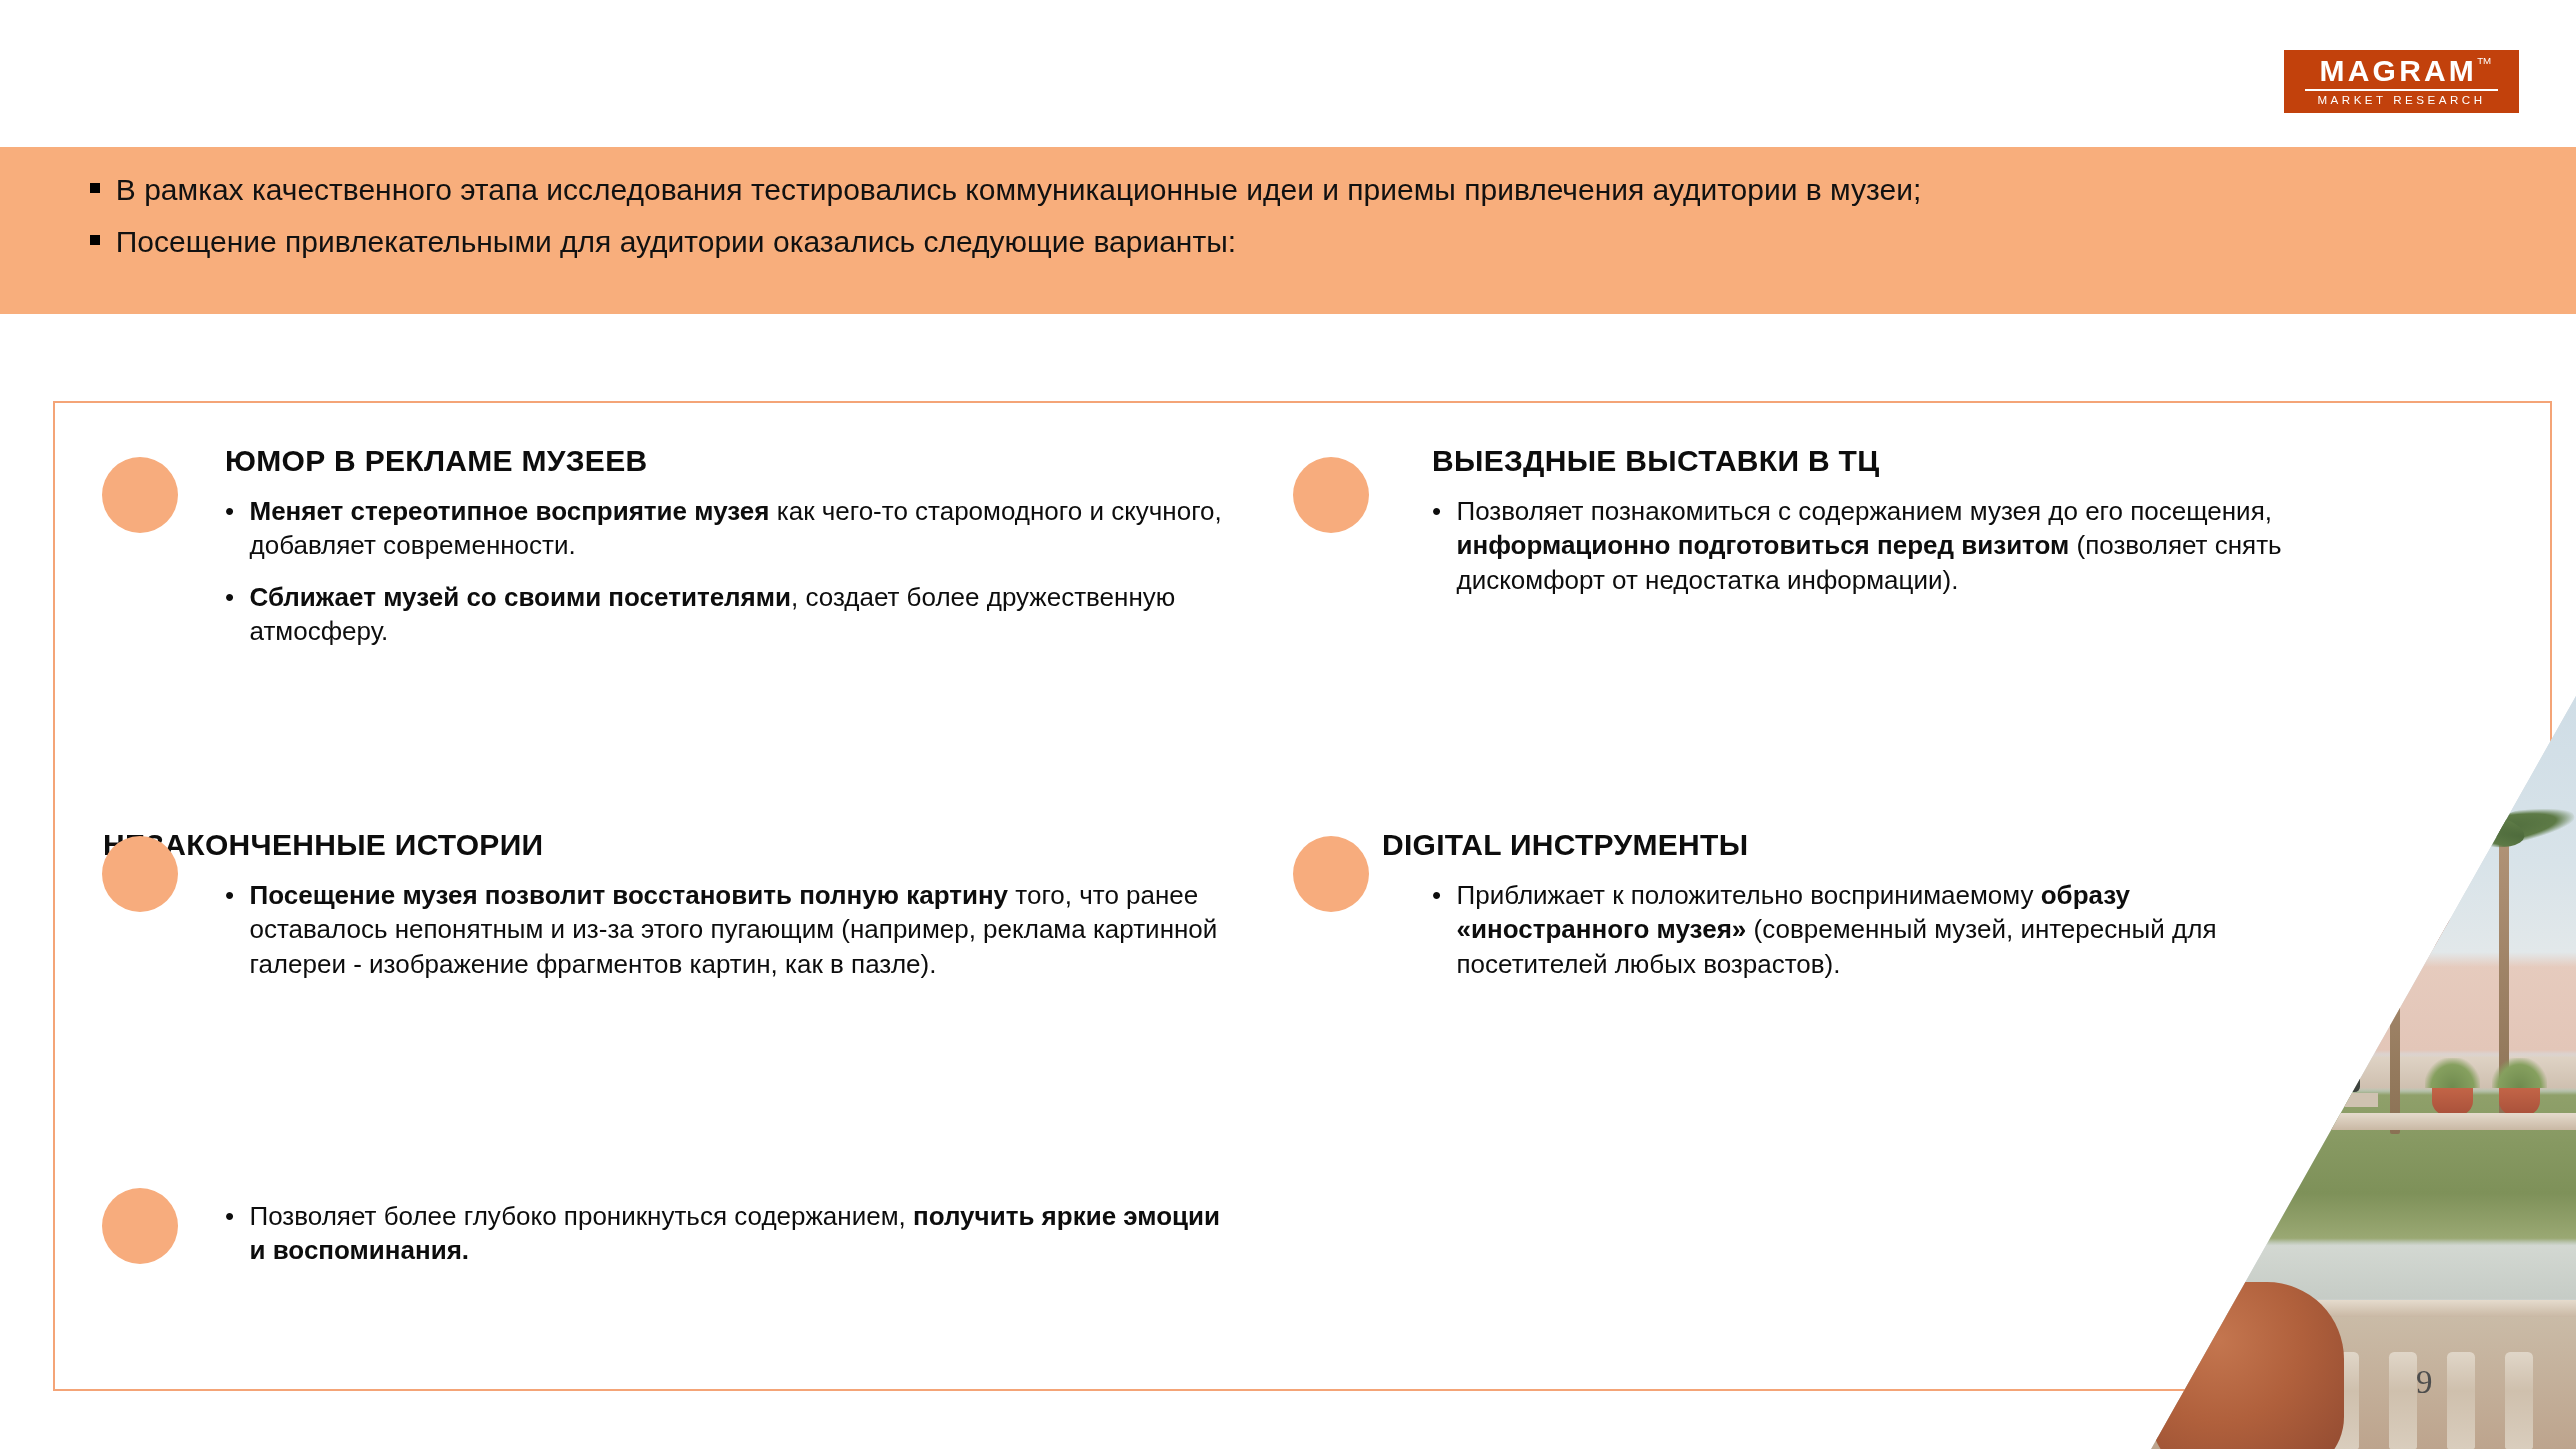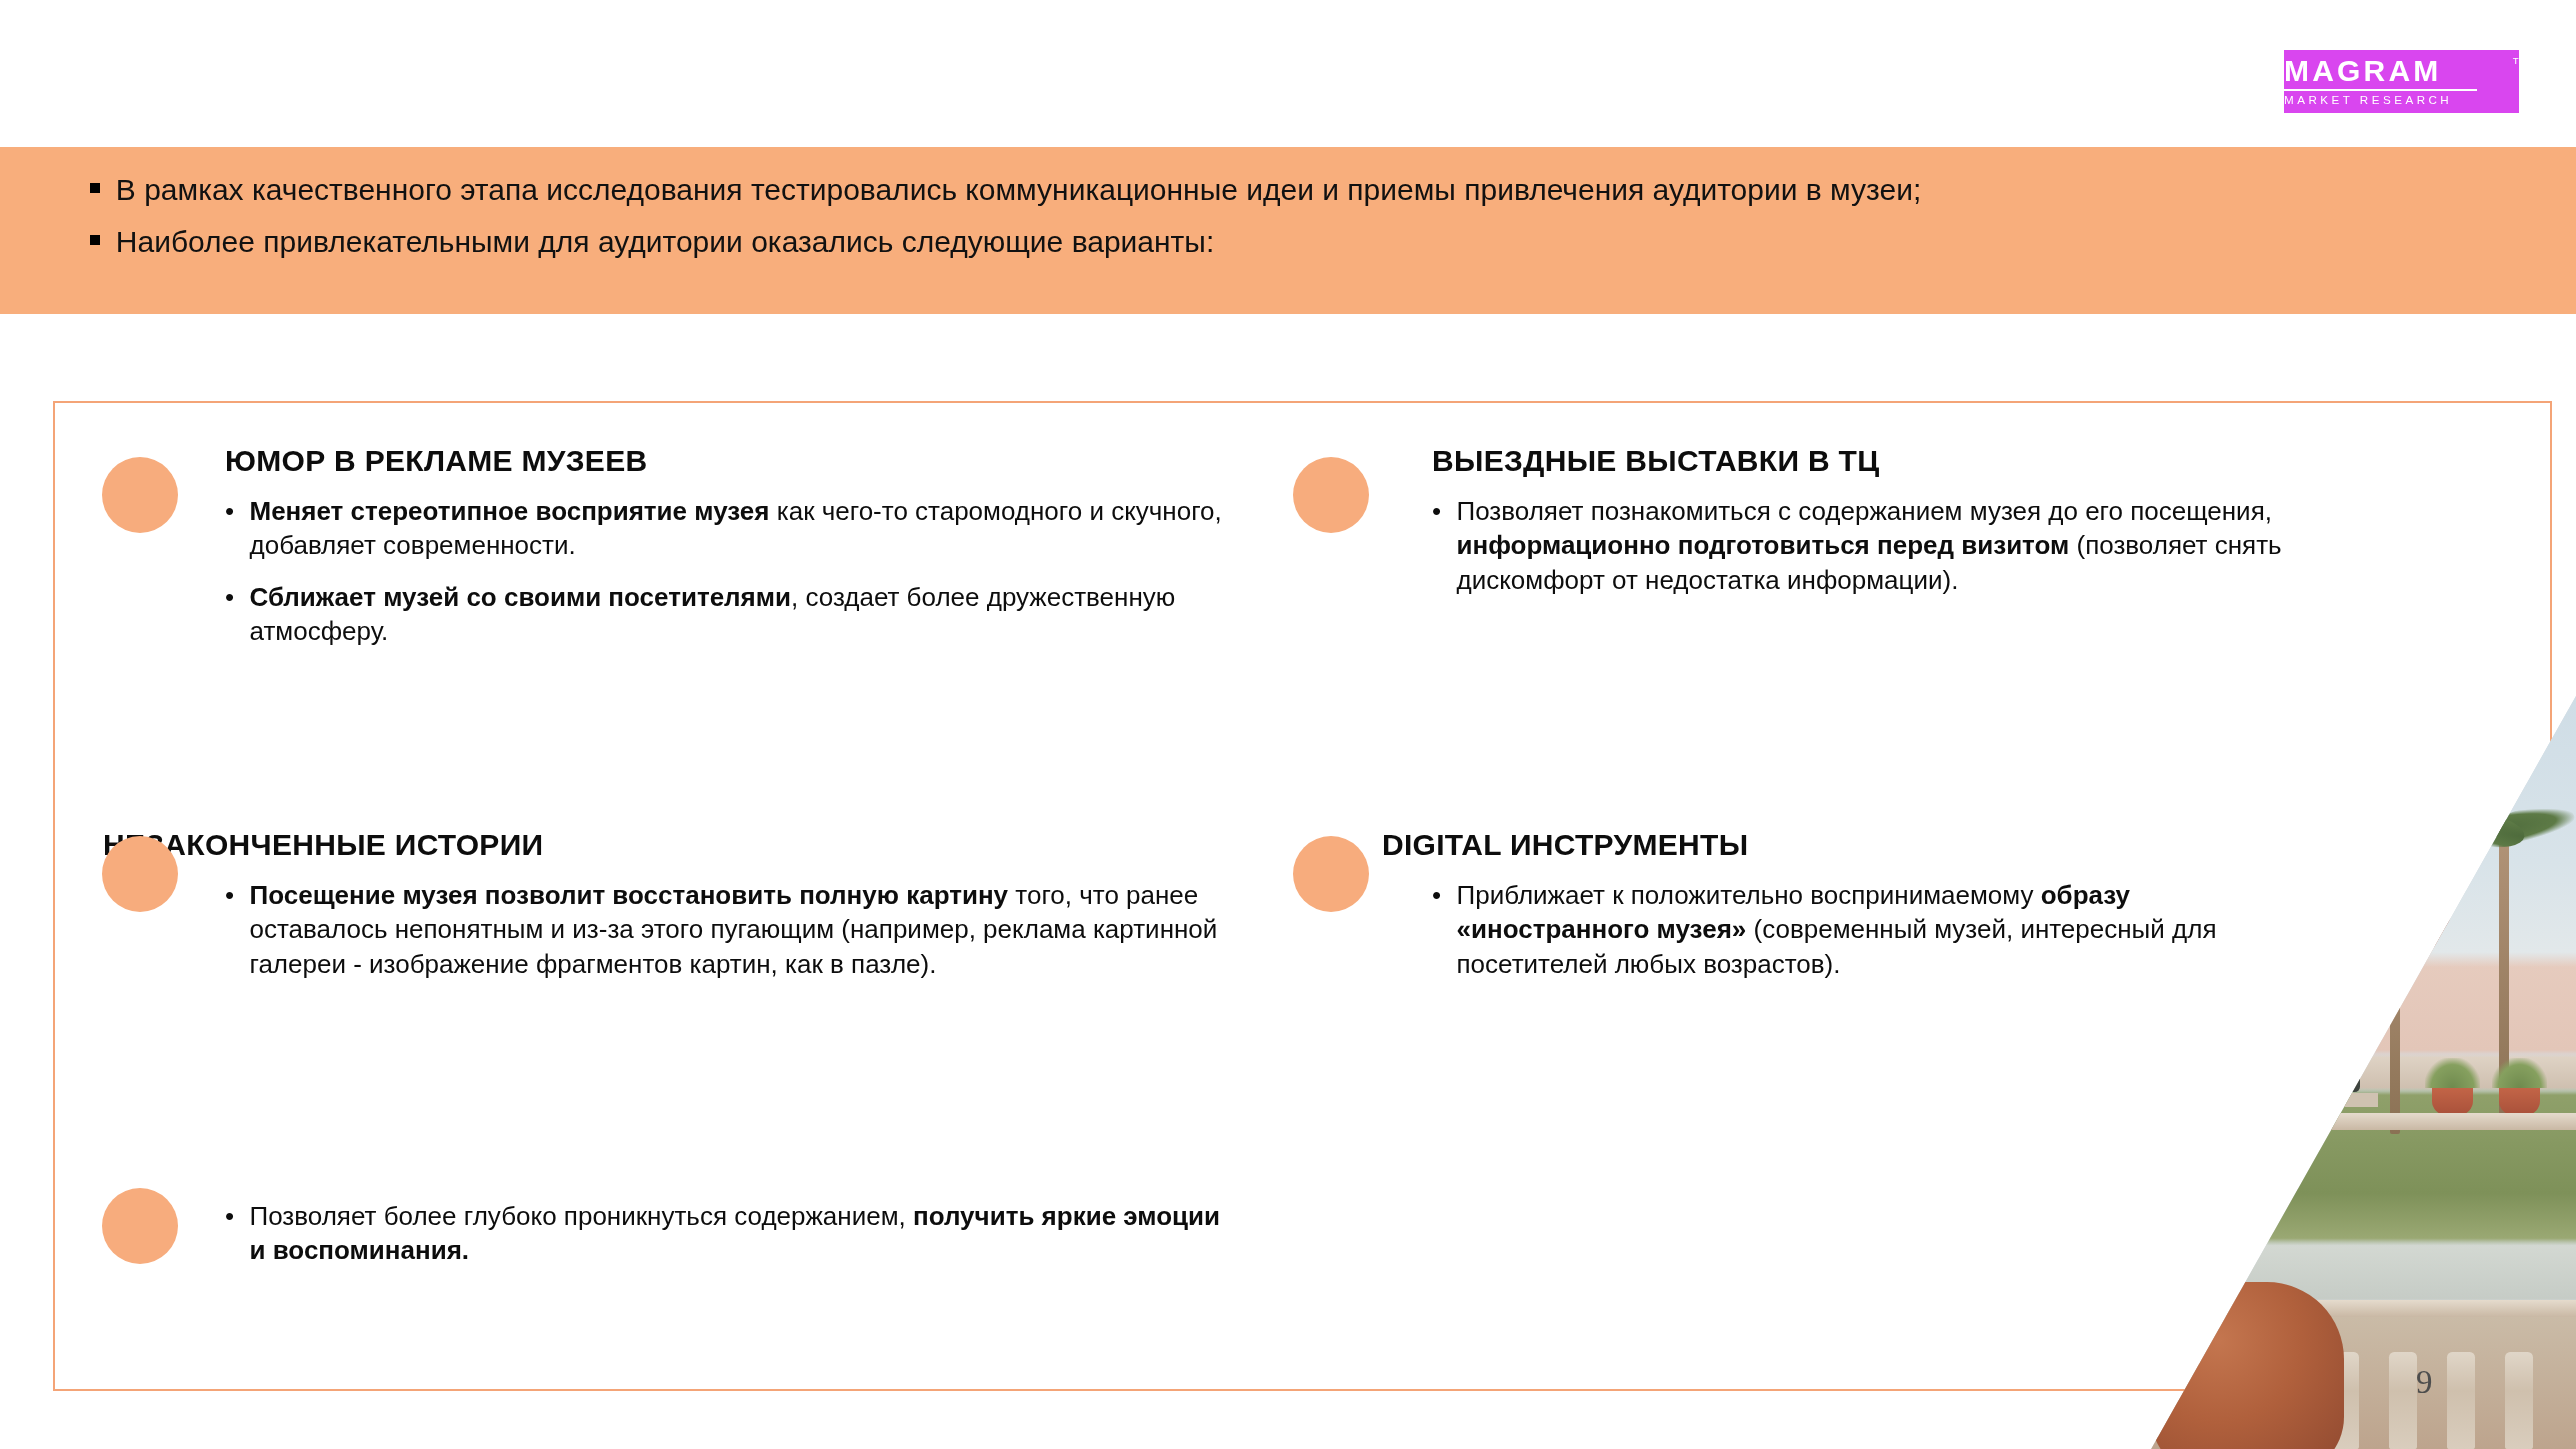--- a/index.html
+++ b/index.html
@@ -31,23 +31,24 @@
     line-height: 1.05;
   }
 
   
   .logo-box {
     position: absolute;
     left: 2284px;
     top: 50px;
     width: 235px;
     height: 63px;
-    background: #d946ef;
+    background: #c2410c;
     display: flex;
     flex-direction: column;
+    align-items: center;
     justify-content: center;
     box-sizing: border-box;
     padding: 3.9px 0 5.2px 0;
   }
   .logo-main {
     color: #ffffff;
     font-size: 30px;
     font-weight: bold;
     letter-spacing: 3.2px;
     line-height: 1;
@@ -272,21 +273,21 @@
     <div class="logo-sub">MARKET RESEARCH</div>
   </div>
 
   <div class="banner">
     <div class="banner-line">
       <span class="banner-bullet"></span>
       <span>В рамках качественного этапа исследования тестировались коммуникационные идеи и приемы привлечения аудитории в музеи;</span>
     </div>
     <div class="banner-line">
       <span class="banner-bullet"></span>
-      <span>Наиболее привлекательными для аудитории оказались следующие варианты:</span>
+      <span>Посещение привлекательными для аудитории оказались следующие варианты:</span>
     </div>
   </div>
 
   <div class="content-frame"></div>
 
   <div class="block" style="left:103px; top:444px; width:1133px;">
     <div class="dot" style="left:-1.3px; top:13px;"></div>
     <div class="block-head" style="margin-left:122px;">ЮМОР В РЕКЛАМЕ МУЗЕЕВ</div>
     <ul class="block-list" style="margin-left:122px;">
       <li>

